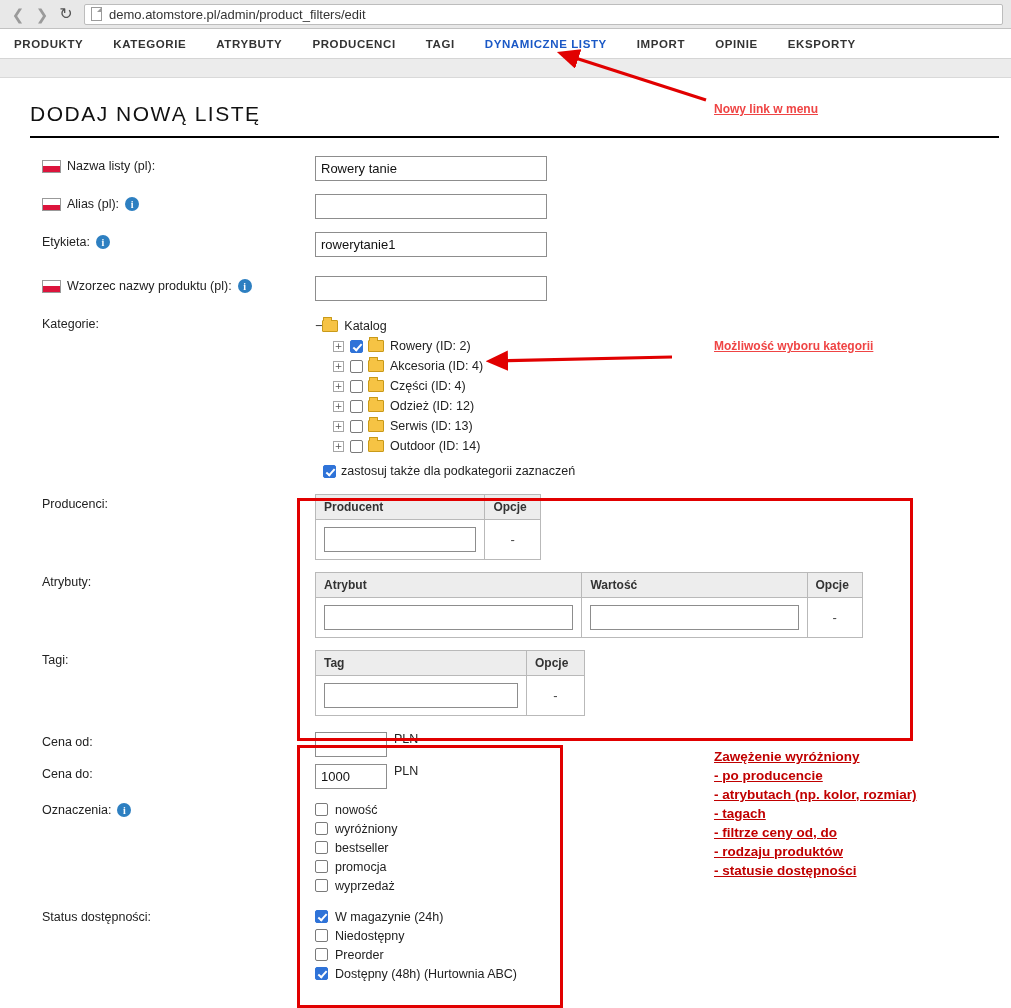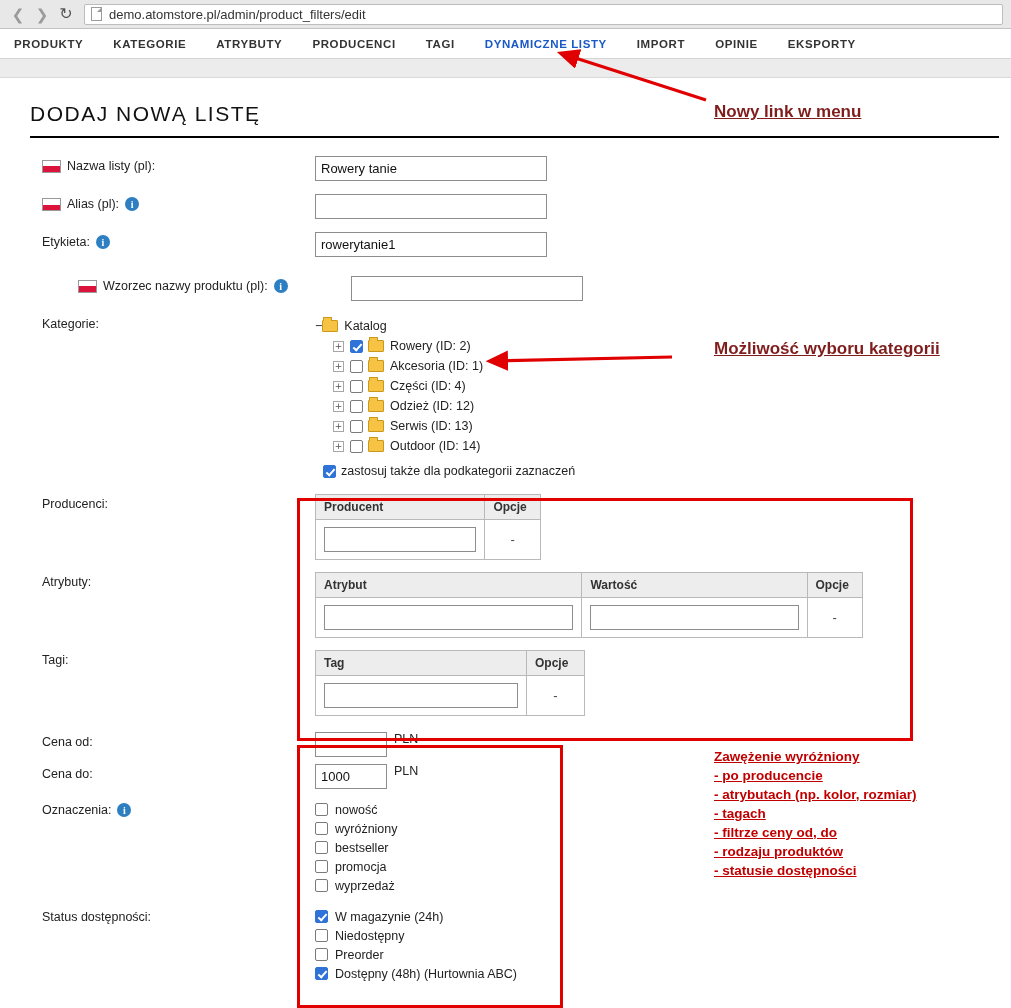--- a/index.html
+++ b/index.html
@@ -126,21 +126,21 @@
     width:100%; height:25px; border:1px solid #8d8d8d; background:#fff;
     font-size:13px; padding:2px 5px; font-family:"Liberation Sans", sans-serif;
   }
 
   
   .cbrow { display:flex; align-items:center; height:19px; font-size:12.5px; }
   .cbrow .cb { margin-right:7px; }
   .unit { font-size:12.5px; margin-left:7px; }
 
   
-  .anno { position:absolute; color:#7f1d1d; font-weight:bold; font-size:17px; }
+  .anno { position:absolute; color:#ef4444; font-weight:bold; font-size:12px; }
   .anno u { text-decoration:underline; }
   .redbox { position:absolute; border:3px solid #e10000; pointer-events:none; }
   svg.overlay { position:absolute; left:0; top:0; width:1011px; height:1008px; pointer-events:none; }
   .anno-list { position:absolute; color:#c00000; font-weight:bold; font-size:13.5px; line-height:19px; }
   .anno-list div { text-decoration:underline; }
 </style>
 </head>
 <body>
 
 <div class="browser-bar">
@@ -191,21 +191,21 @@
     </div>
 
     <div class="row">
       <div class="label">
         <span>Etykieta:</span>
         <span class="info-icon">i</span>
       </div>
       <input class="txt" value="rowerytanie1" style="">
     </div>
 
-    <div class="row" style="margin-top:18px;margin-left:36px;">
+    <div class="row" style="margin-top:18px;">
       <div class="label">
         <span class="flag"></span>
         <span>Wzorzec nazwy produktu (pl):</span>
         <span class="info-icon">i</span>
       </div>
       <input class="txt" value="" style="">
     </div>
 
     <div class="row" style="margin-top:12px;">
       <div class="label">
@@ -221,21 +221,21 @@
         <div class="tnode child-line">
           <span class="expander">+</span>
           <span class="cb checked"></span>
           <span class="folder"></span>
           <span>Rowery (ID: 2)</span>
         </div>
         <div class="tnode child-line">
           <span class="expander">+</span>
           <span class="cb"></span>
           <span class="folder"></span>
-          <span>Akcesoria (ID: 1)</span>
+          <span>Akcesoria (ID: 4)</span>
         </div>
         <div class="tnode child-line">
           <span class="expander">+</span>
           <span class="cb"></span>
           <span class="folder"></span>
           <span>Części (ID: 4)</span>
         </div>
         <div class="tnode child-line">
           <span class="expander">+</span>
           <span class="cb"></span>

